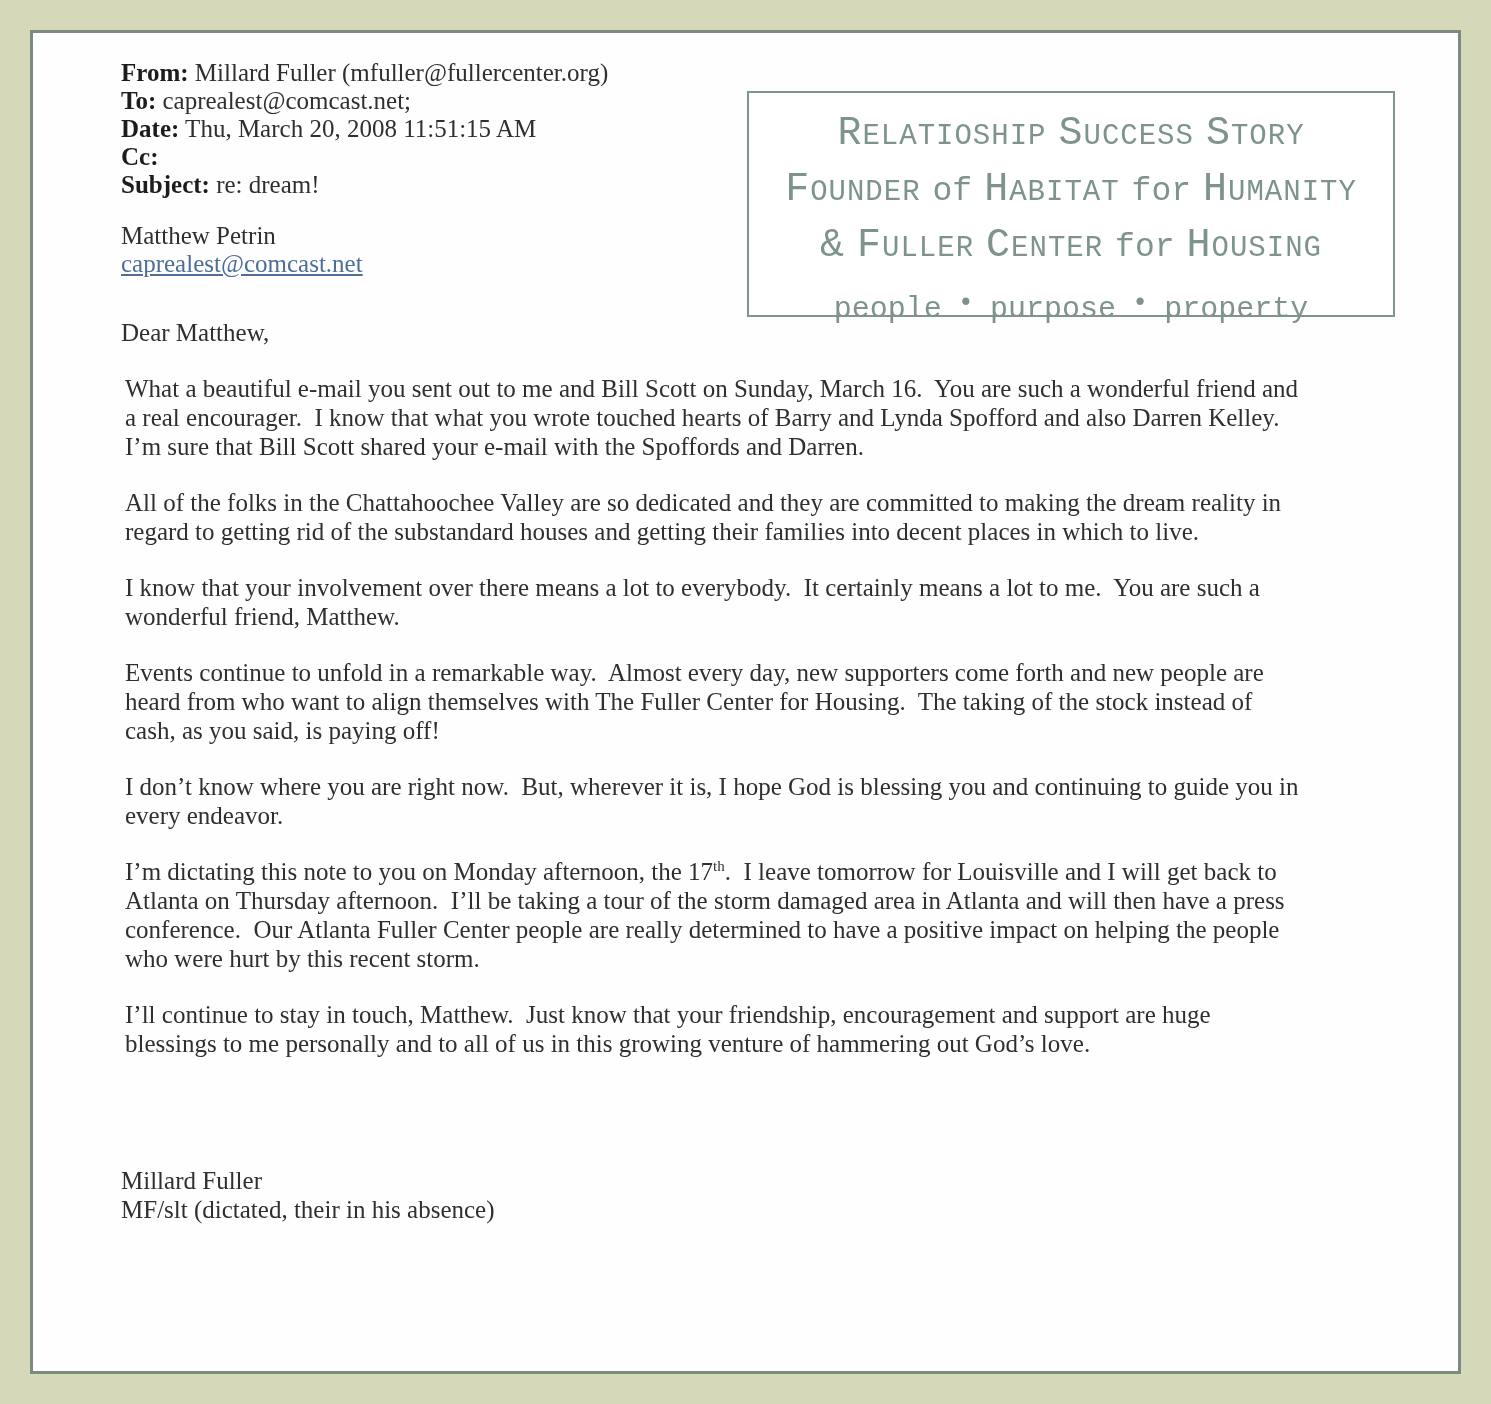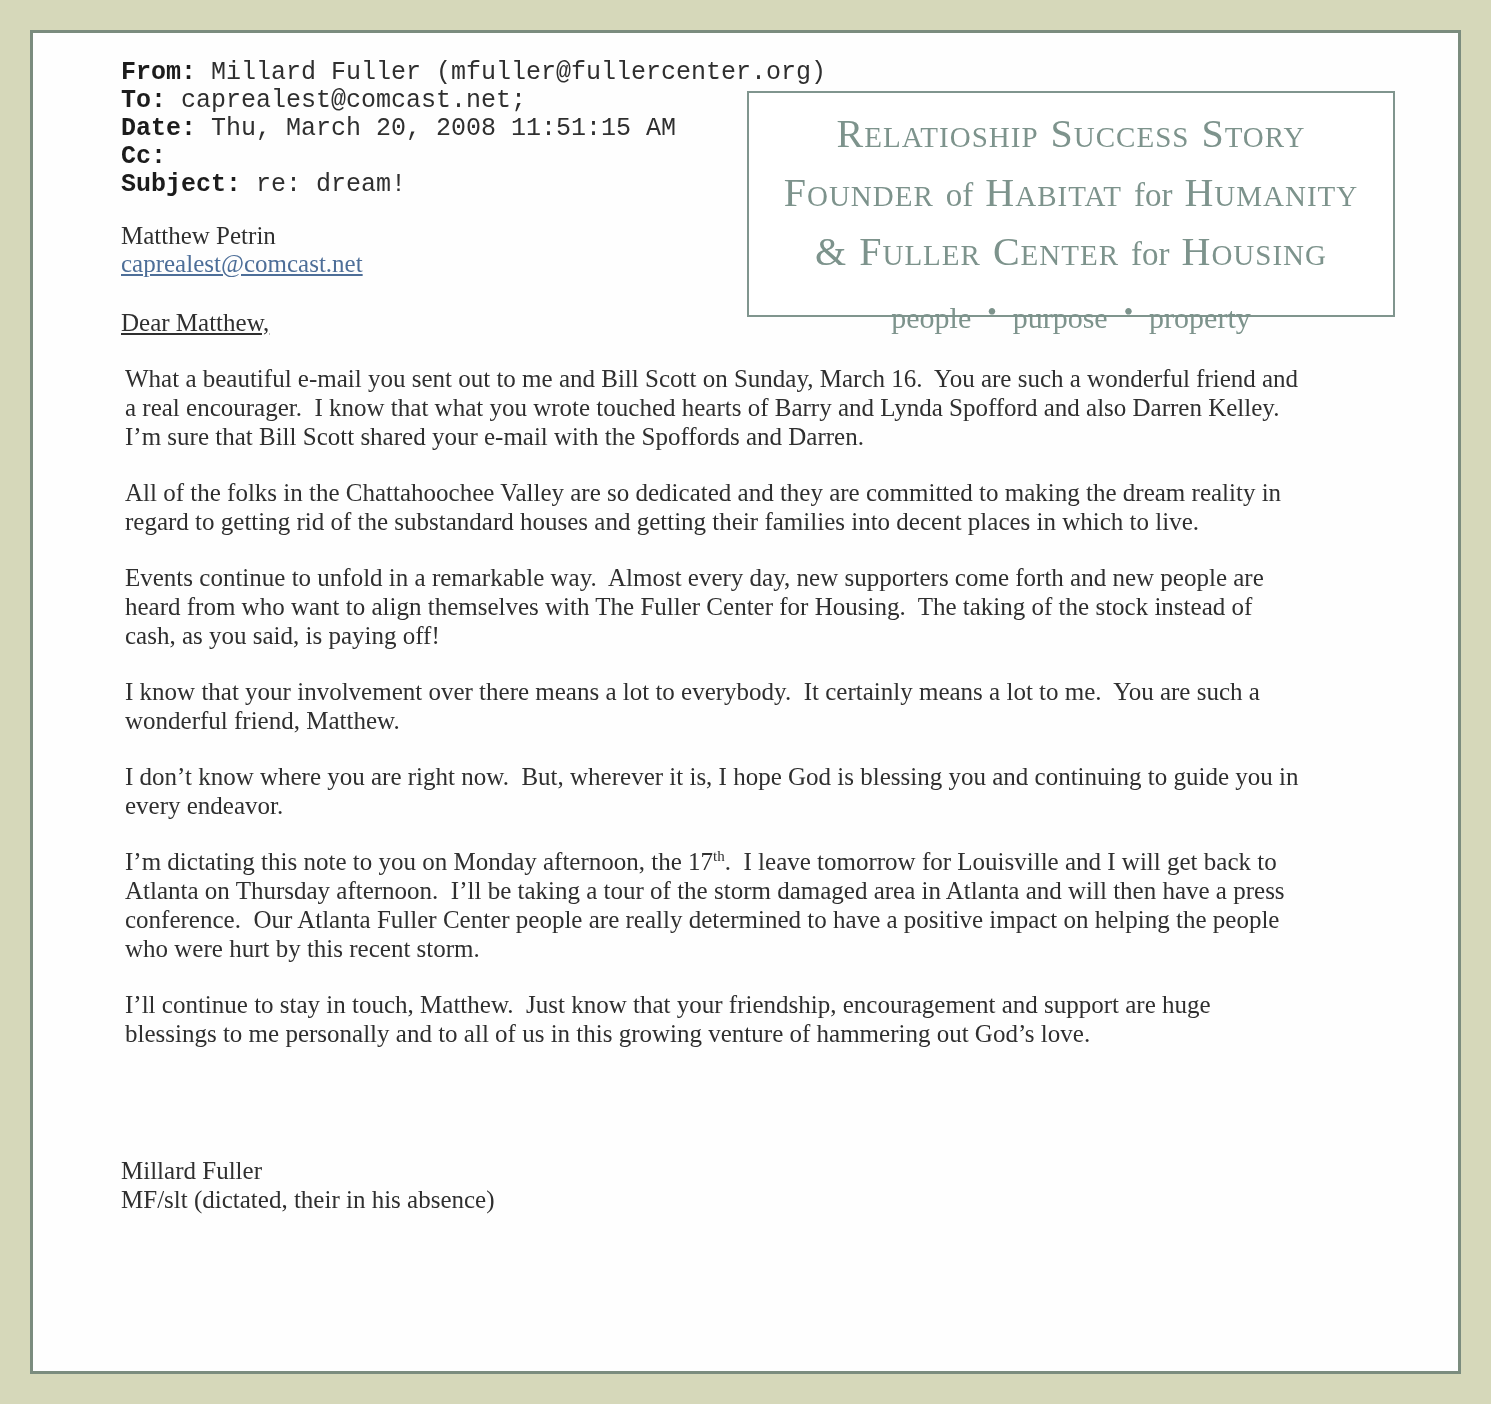--- a/index.html
+++ b/index.html
@@ -26,45 +26,46 @@
     box-sizing:border-box;
   }
   .content{
     position:relative;height:100%;
     padding:26px 150px 0 88px;
     box-sizing:border-box;
     font-size:25px;line-height:29px;
     color:var(--ink);
   }
   
-  .hdr-row{white-space:pre-wrap;font-size:25px;line-height:28px;font-family:Liberation Mono, monospace;}
+  .hdr-row{white-space:pre-wrap;font-size:25px;line-height:28px;}
   .hdr-label{font-weight:bold;color:var(--ink-bold);}
   .recipient{margin-top:23px;line-height:28px;}
   .email-link{color:var(--link-color);text-decoration:underline;cursor:pointer;}
   
   .masthead{
     position:absolute;left:714px;top:58px;
     width:648px;height:226px;
     border:2px solid var(--mh-border);
     box-sizing:border-box;
     background:#fff;
     text-align:center;
     color:var(--mh-color);
     padding-top:18px;
+    font-family:Liberation Mono, monospace;
   }
   .mh-line{font-size:0;line-height:45px;white-space:nowrap;}
   .tok{display:inline-block;margin:0 6px;}
   .mh-big{font-size:40px;letter-spacing:1px;}
   .mh-small{font-size:29px;letter-spacing:1px;}
   .mh-plain{display:inline-block;margin:0 6px;font-size:33px;}
   .mh-line.tagline{margin-top:2px;}
   .mh-line.tagline .mh-plain{font-size:30px;}
   .mh-bullet{display:inline-block;margin:0 10px;font-size:27px;vertical-align:7px;}
   
-  .salutation{margin-top:30px;text-decoration:underline;}
+  .salutation{margin-top:40px;}
   .para{margin:27px 0 0 4px;white-space:pre-wrap;}
   .para sup{font-size:15px;line-height:0;}
   .closing{margin-top:27px;}
   .signature{margin-top:108px;line-height:29px;font-family:Liberation Serif, serif;}
 </style>
 </head>
 <body>
 
 <div class="paper">
 
@@ -87,22 +88,22 @@
 
     <div class="recipient">
       <div>Matthew Petrin</div>
       <div><a class="email-link">caprealest@comcast.net</a></div>
     </div>
 
     <div class="salutation">Dear Matthew,</div>
 
     <p class="para"><span>What a beautiful e-mail you sent out to me and Bill Scott on Sunday, March 16.  You are such a wonderful friend and a real encourager.  I know that what you wrote touched hearts of Barry and Lynda Spofford and also Darren Kelley.  I’m sure that Bill Scott shared your e-mail with the Spoffords and Darren.</span></p>
     <p class="para"><span>All of the folks in the Chattahoochee Valley are so dedicated and they are committed to making the dream reality in regard to getting rid of the substandard houses and getting their families into decent places in which to live.</span></p>
+    <p class="para"><span>I know that your involvement over there means a lot to everybody.  It certainly means a lot to me.  You are such a wonderful friend, Matthew.</span></p>
     <p class="para"><span>Events continue to unfold in a remarkable way.  Almost every day, new supporters come forth and new people are heard from who want to align themselves with The Fuller Center for Housing.  The taking of the stock instead of cash, as you said, is paying off!</span></p>
-    <p class="para"><span>I know that your involvement over there means a lot to everybody.  It certainly means a lot to me.  You are such a wonderful friend, Matthew.</span></p>
     <p class="para"><span>I don’t know where you are right now.  But, wherever it is, I hope God is blessing you and continuing to guide you in every endeavor.</span></p>
     <p class="para"><span>I’m dictating this note to you on Monday afternoon, the 17</span><sup>th</sup><span>.  I leave tomorrow for Louisville and I will get back to Atlanta on Thursday afternoon.  I’ll be taking a tour of the storm damaged area in Atlanta and will then have a press conference.  Our Atlanta Fuller Center people are really determined to have a positive impact on helping the people who were hurt by this recent storm.</span></p>
     <p class="para"><span>I’ll continue to stay in touch, Matthew.  Just know that your friendship, encouragement and support are huge blessings to me personally and to all of us in this growing venture of hammering out God’s love.</span></p>
 
 
     <div class="signature">
       <div>Millard Fuller</div>
       <div>MF/slt (dictated, their in his absence)</div>
     </div>
 

